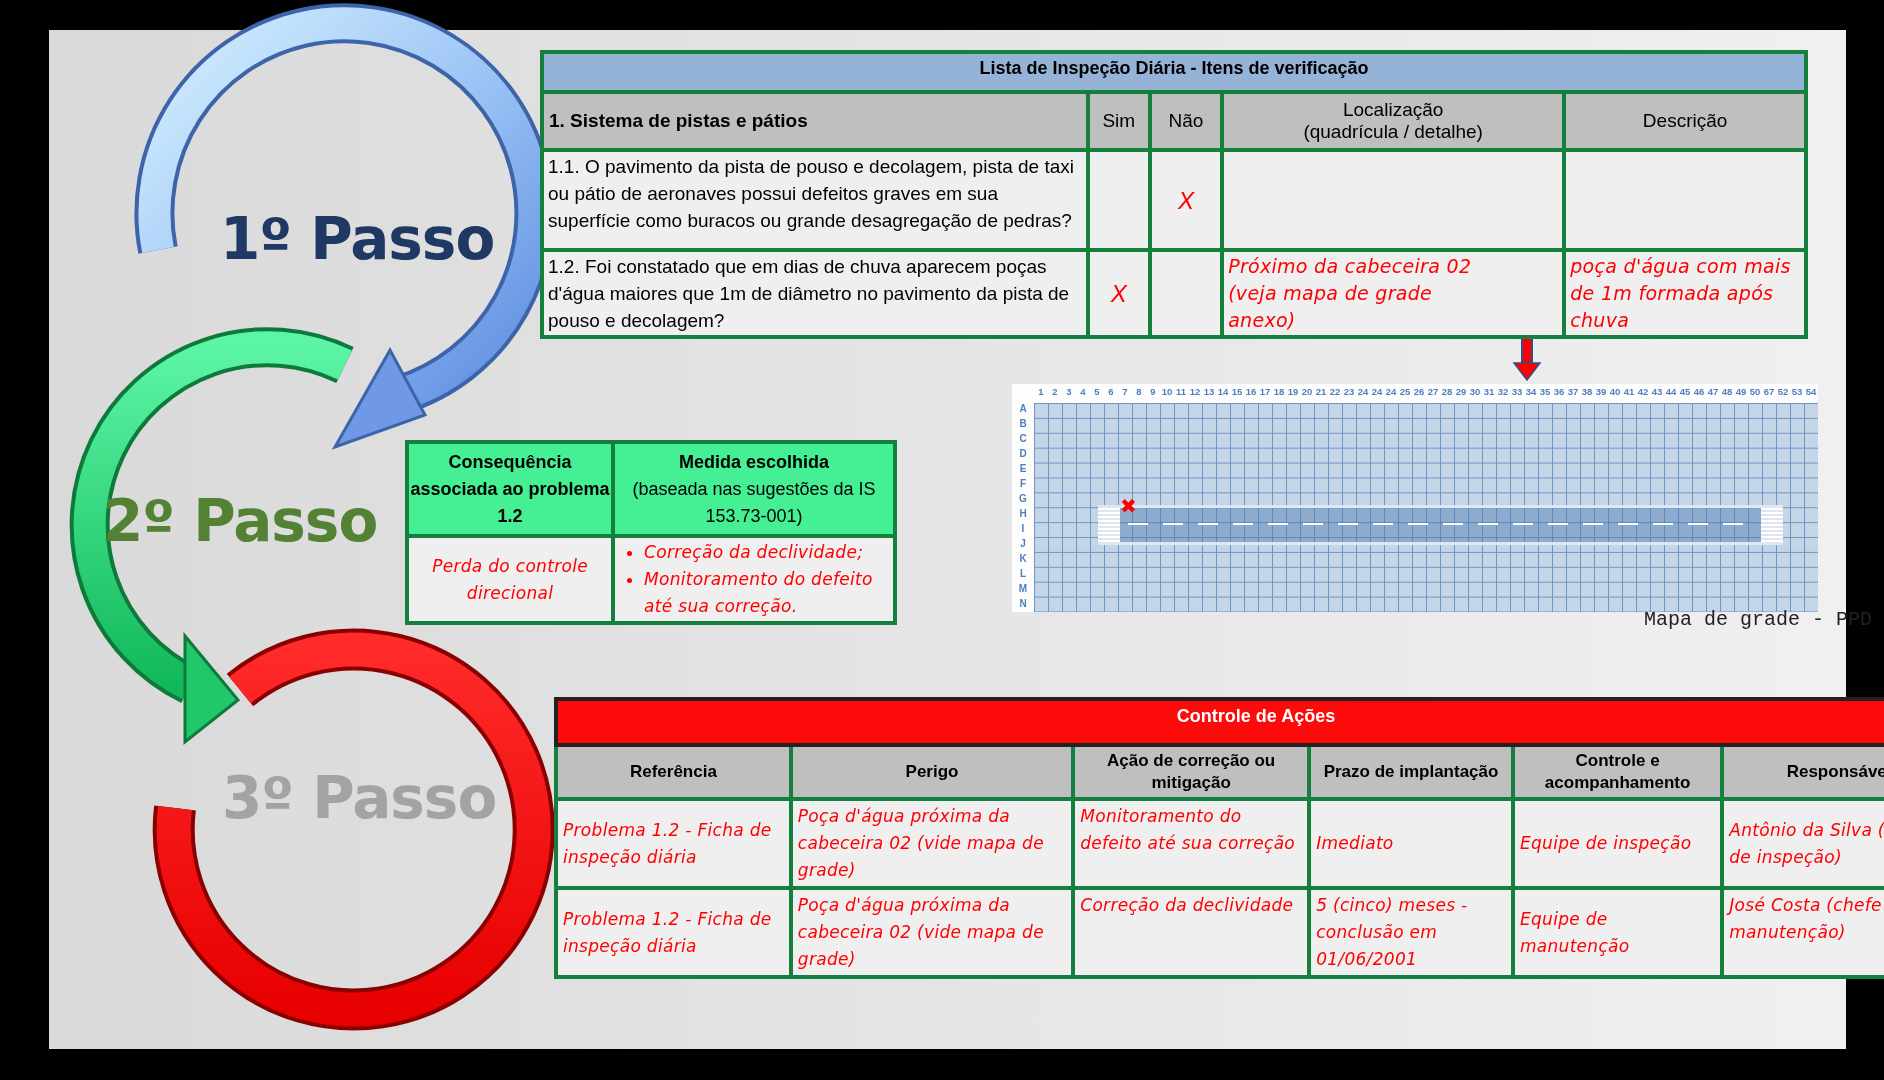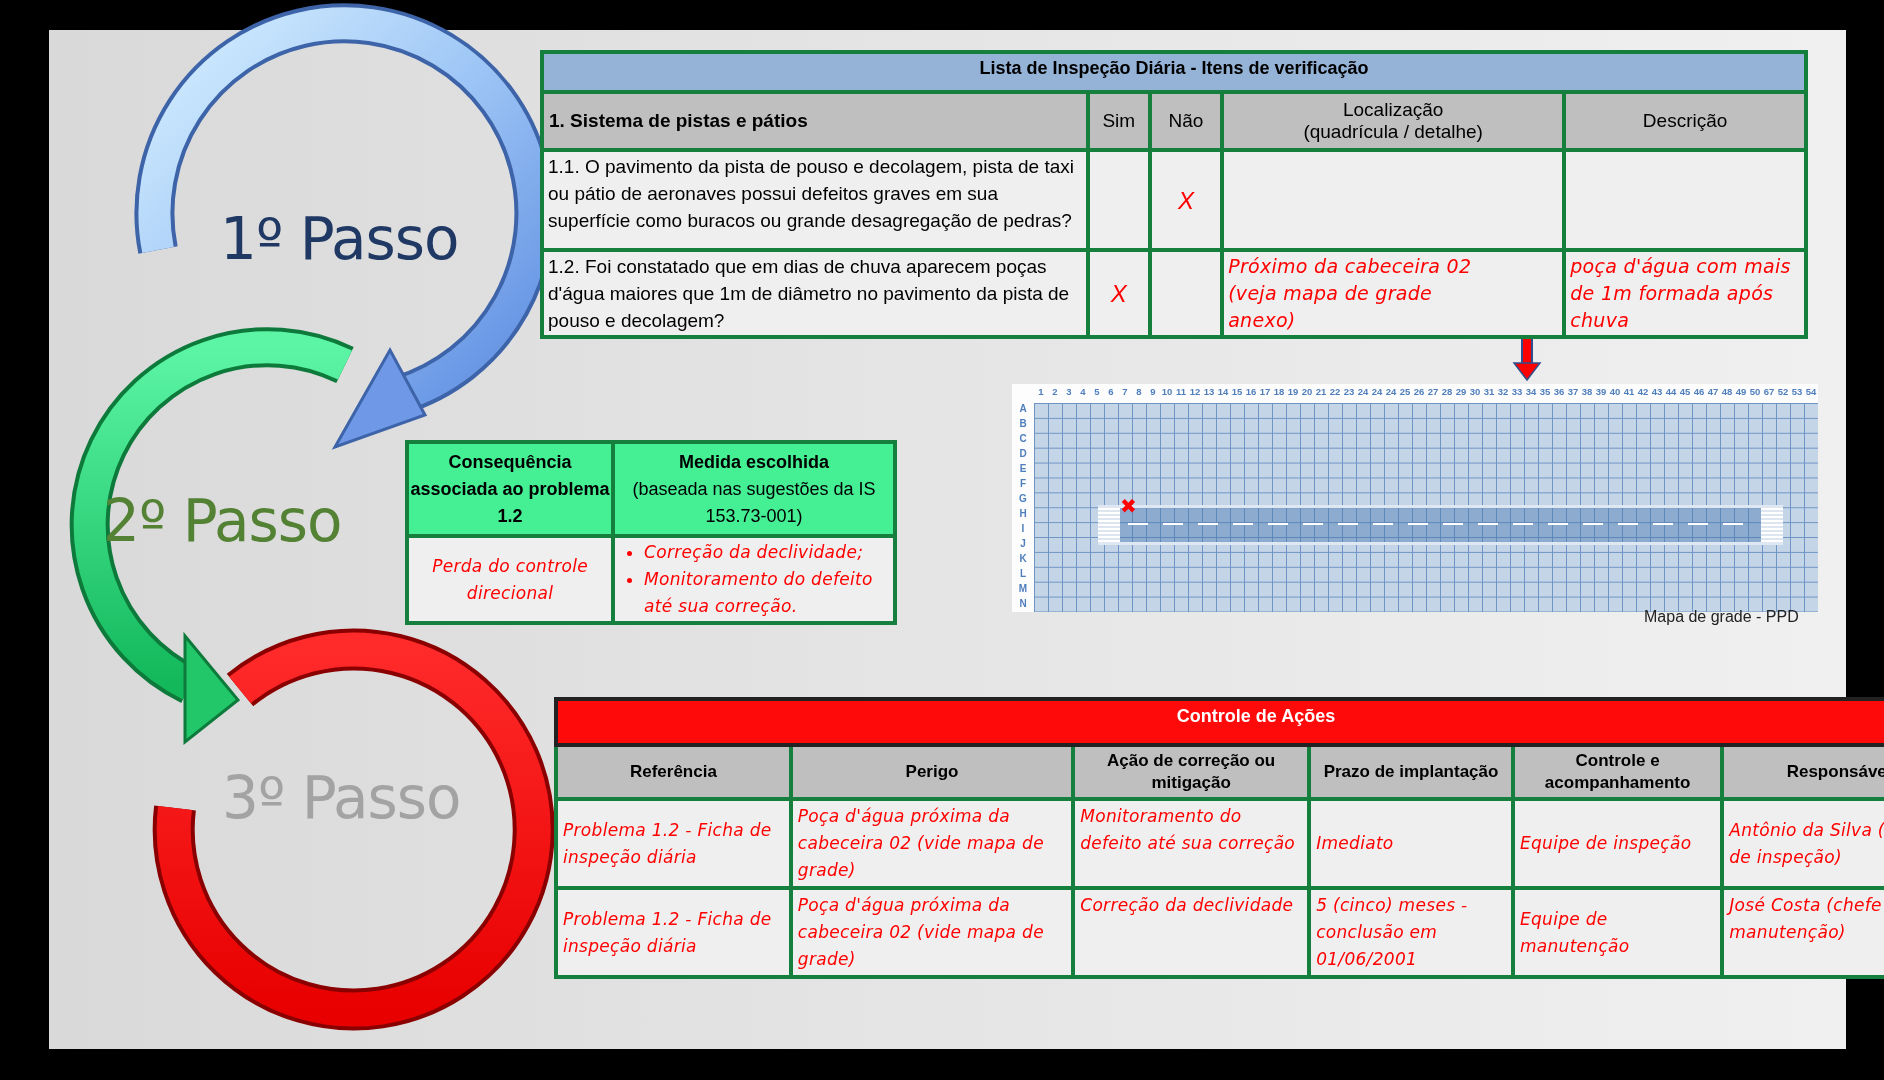--- a/index.html
+++ b/index.html
@@ -1,20 +1,20 @@
 <!DOCTYPE html>
 <html><head>
 <meta charset="utf-8">
 <style>
   html,body{margin:0;padding:0;}
   body{width:1884px;height:1080px;background:#000;position:relative;overflow:hidden;font-family:"Liberation Sans","DejaVu Sans",sans-serif;}
   .slide{position:absolute;left:49px;top:30px;width:1797px;height:1019px;
     background:linear-gradient(90deg,#d9d9d9 0%,#e4e4e4 45%,#f0f0f0 100%);}
   .abs{position:absolute;}
-  .step-label{position:absolute;font-family:"DejaVu Sans","Liberation Sans",sans-serif;font-size:58px;white-space:nowrap;letter-spacing:-1px;}
+  .step-label{position:absolute;font-family:"DejaVu Sans","Liberation Sans",sans-serif;font-size:58px;white-space:nowrap;letter-spacing:-1px;font-weight:bold;}
   .hand{font-family:"DejaVu Sans","Liberation Sans",sans-serif;color:#ff0000;font-size:17px;letter-spacing:0.3px;font-style:italic;}
   table{border-collapse:collapse;}
   td,th{border:4px solid #15803d;}
   
   .insp{position:absolute;left:540px;top:50px;width:1268px;}
   .insp .title{background:#95b3d7;font-weight:bold;text-align:center;font-size:18px;height:34px;}
   .insp .hdr th{background:#bfbfbf;font-weight:normal;font-size:19px;height:52px;}
   .insp .hdr th.first{text-align:left;font-weight:bold;padding-left:5px;}
   .insp td{background:#efefef;font-size:19px;vertical-align:top;padding:1px 4px;line-height:27px;}
   .insp td.c{text-align:center;vertical-align:middle;color:#ff0000;font-style:italic;font-size:24px;}
@@ -37,21 +37,21 @@
   .rowlabels{position:absolute;left:0;top:17px;width:22px;height:210px;display:flex;flex-direction:column;font-size:10px;color:#4f7ebd;font-weight:bold;}
   .rowlabels span{flex:1;text-align:center;line-height:15px;}
   .grid{position:absolute;left:22px;top:19px;width:784px;height:209px;
     background-color:#c5d5e8;
     background-image:linear-gradient(90deg,#6f95c4 1.3px,transparent 1.3px),linear-gradient(180deg,#6f95c4 1.3px,transparent 1.3px);
     background-size:14px 14.9px;}
   .runway{position:absolute;left:64px;top:102px;width:685px;height:34px;background:rgba(70,120,175,0.45);border-top:3px solid #dfe8f2;border-bottom:3px solid #dfe8f2;}
   .thr{position:absolute;top:0;width:22px;height:100%;background:repeating-linear-gradient(180deg,#fff 0 2px,#dde6f0 2px 4px);}
   .cl{position:absolute;left:30px;right:40px;top:15px;height:2px;background:repeating-linear-gradient(90deg,#fff 0 20px,transparent 20px 35px);}
   .xmark{position:absolute;left:86px;top:93px;color:#ff0000;font-size:20px;font-weight:bold;line-height:20px;}
-  .cap{position:absolute;left:1644px;top:608px;font-size:16px;color:#222;}
+  .cap{position:absolute;left:1644px;top:608px;font-size:20px;color:#222;font-family:Liberation Mono, monospace;}
 </style>
 </head>
 <body>
 
 <div class="slide"></div>
 
 <svg class="abs" style="left:0;top:0" width="1884" height="1080">
   <defs>
     <linearGradient id="gBlue" x1="0" y1="0" x2="1" y2="1">
       <stop offset="0" stop-color="#d6f0ff"></stop>

